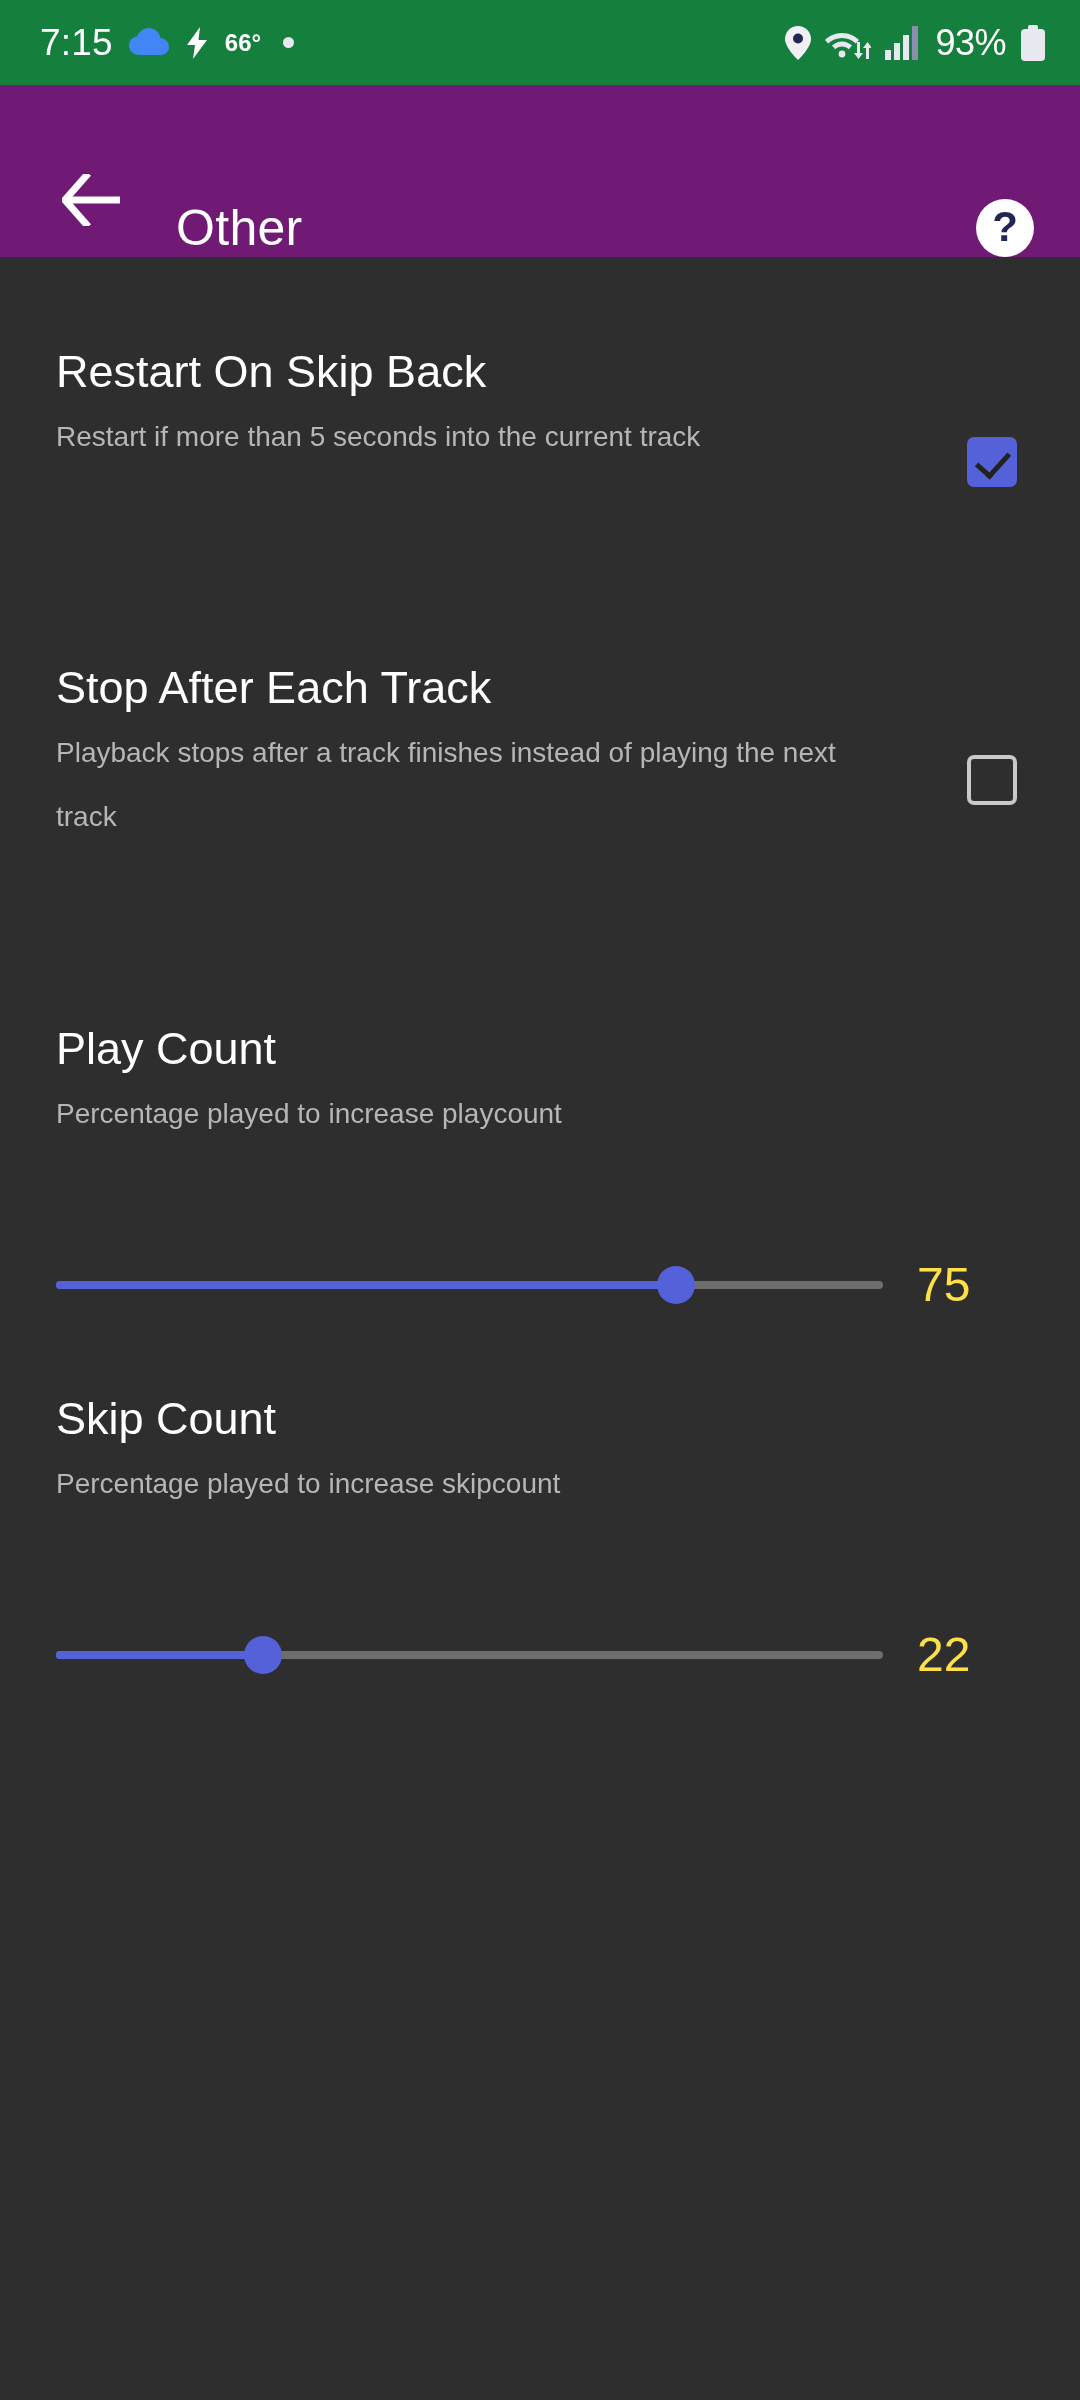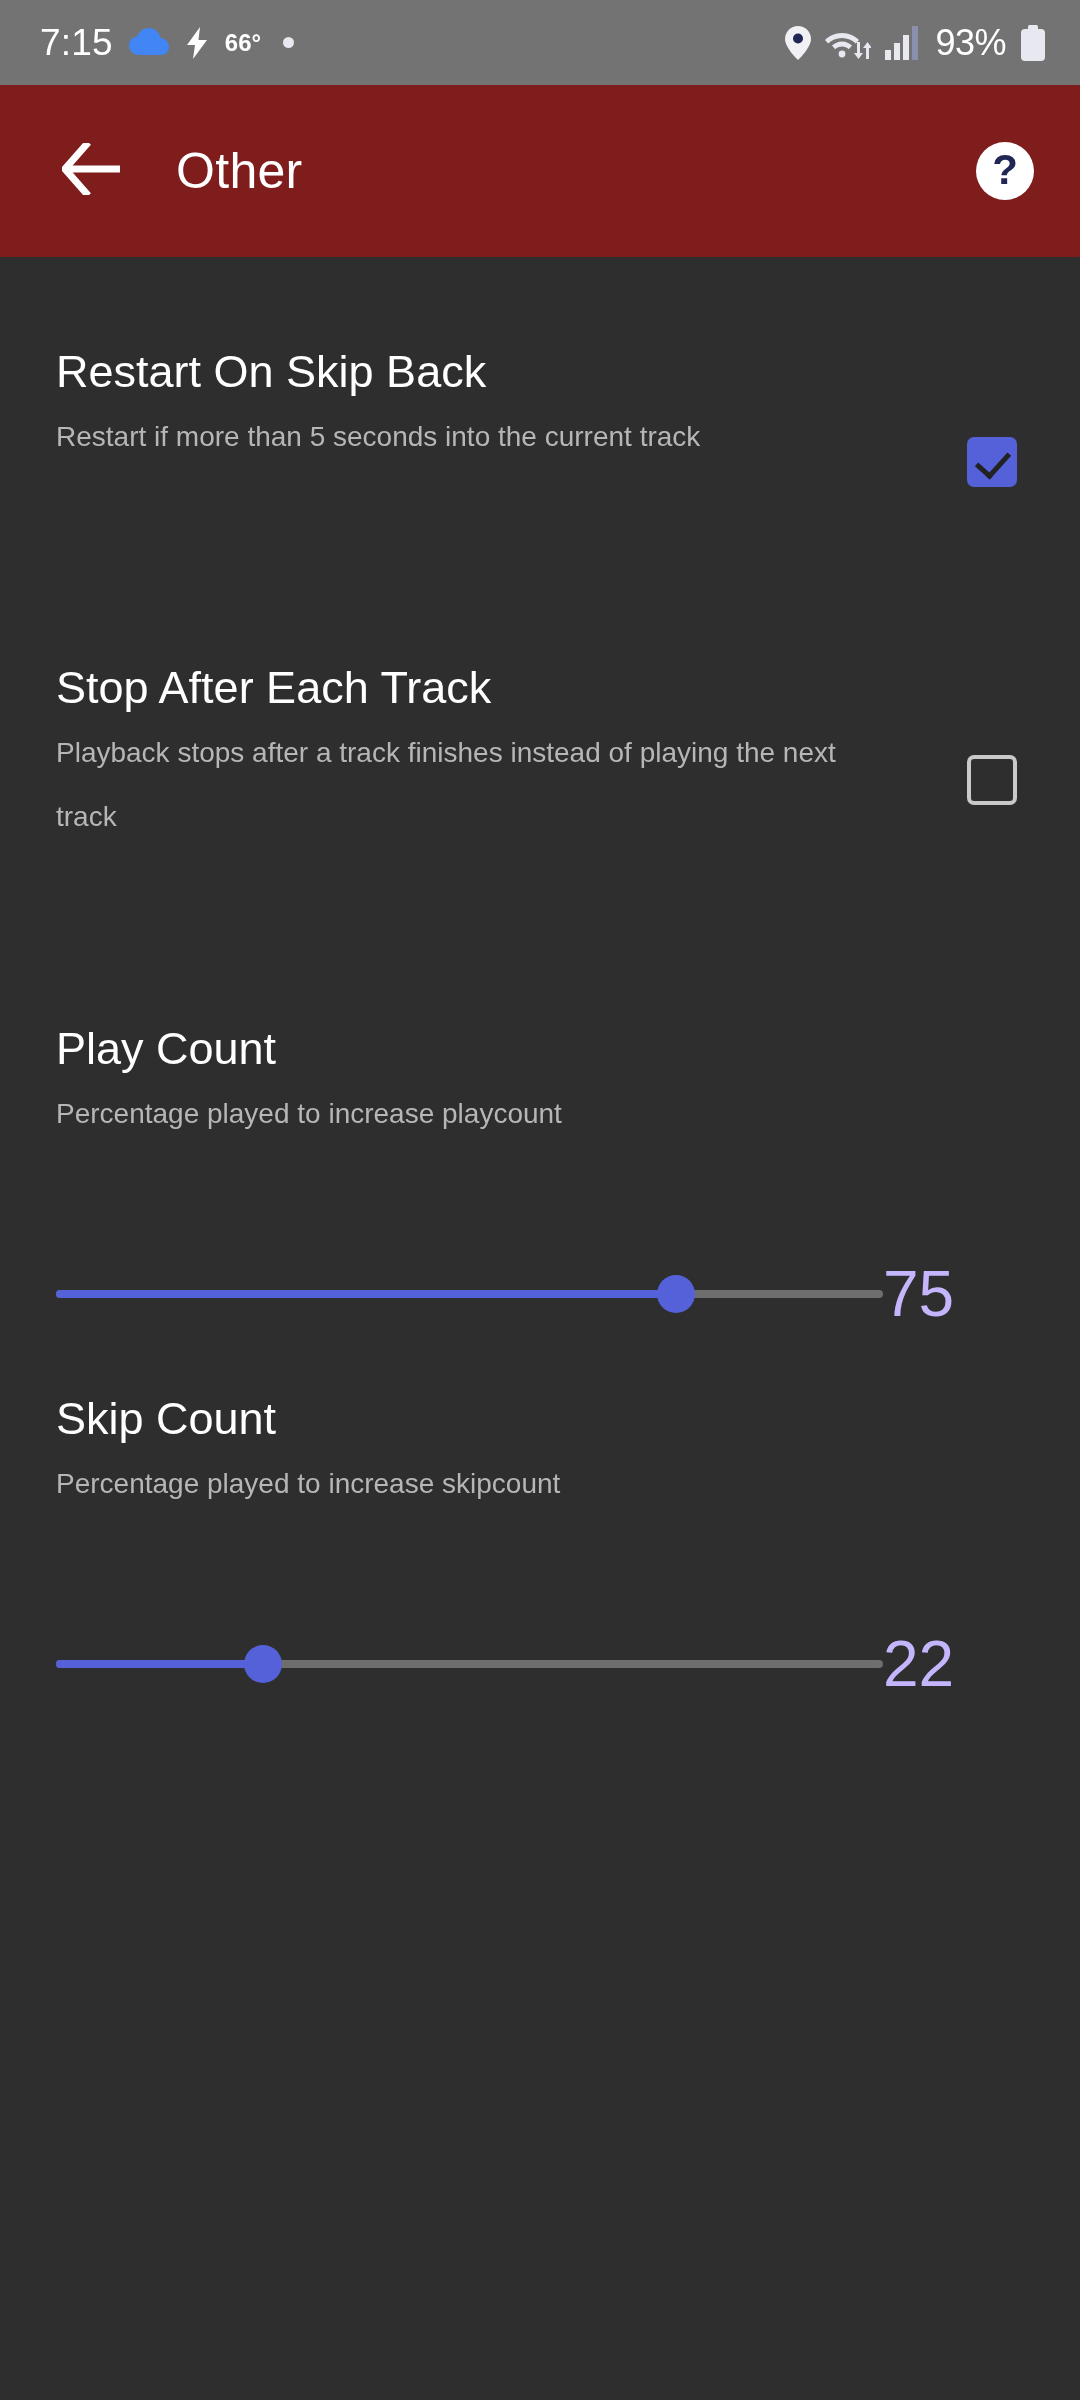--- a/index.html
+++ b/index.html
@@ -7,21 +7,21 @@
     width: 1080px; height: 2400px;
     background: #2e2e2e;
     font-family: "Liberation Sans", sans-serif;
     overflow: hidden;
   }
 
   
   .status-bar {
     position: absolute; top: 0; left: 0;
     width: 1080px; height: 85px;
-    background: #737373;
+    background: #15803d;
     display: flex; align-items: center;
     justify-content: space-between;
     padding: 0 34px 0 40px;
   }
   .status-left { display: flex; align-items: center; gap: 16px; }
   .status-right { display: flex; align-items: center; gap: 14px; }
   .status-time {
     color: #ffffff; font-size: 37px; letter-spacing: 0.2px;
   }
   .status-temp {
@@ -35,22 +35,22 @@
   .wifi-icon svg, .sig-icon svg, .bat-icon svg { display: block; }
   .dot-icon {
     width: 11px; height: 11px; border-radius: 50%;
     background: #e8e8f0; margin-left: 6px;
   }
 
   
   .app-bar {
     position: absolute; top: 85px; left: 0;
     width: 1080px; height: 172px;
-    background: #7f1d1d;
-    display: flex; align-items: center;
+    background: #701a75;
+    display: flex; align-items: flex-end;
   }
   .back-btn {
     width: 110px; height: 110px;
     margin-left: 38px;
     display: flex; align-items: center; justify-content: center;
     cursor: pointer;
   }
   .app-title {
     color: #ffffff;
     font-size: 50px;
@@ -137,22 +137,23 @@
     background: #5561d8; border-radius: 4px;
   }
   .slider-thumb {
     position: absolute; top: 50%;
     width: 38px; height: 38px; border-radius: 50%;
     background: #5561d8;
     transform: translate(-50%, -50%);
     cursor: pointer;
   }
   .slider-value {
-    color: #c4b5fd;
-    font-size: 64px;
+    color: #fde047;
+    font-size: 48px;
+    margin-left: 34px;
     min-width: 90px;
   }
 </style>
 </head>
 <body>
 
 <div class="status-bar">
   <div class="status-left">
     <span class="status-time">7:15</span>
     <span class="cloud-icon">

